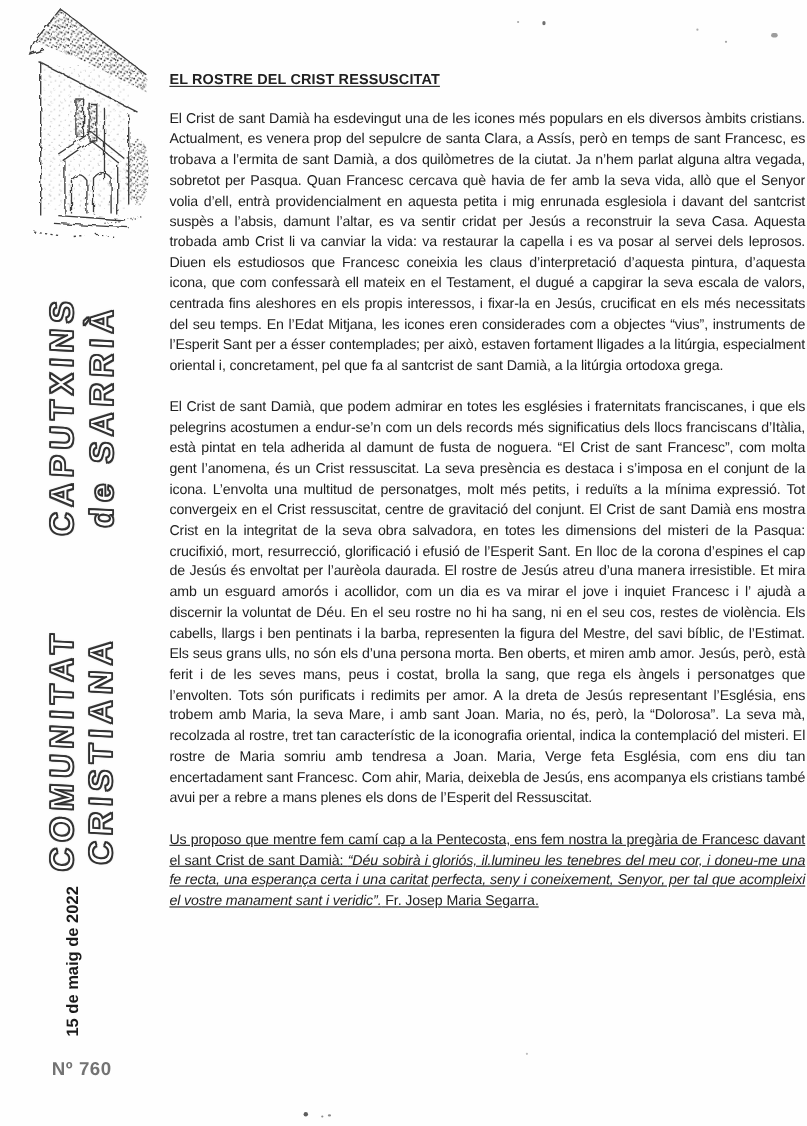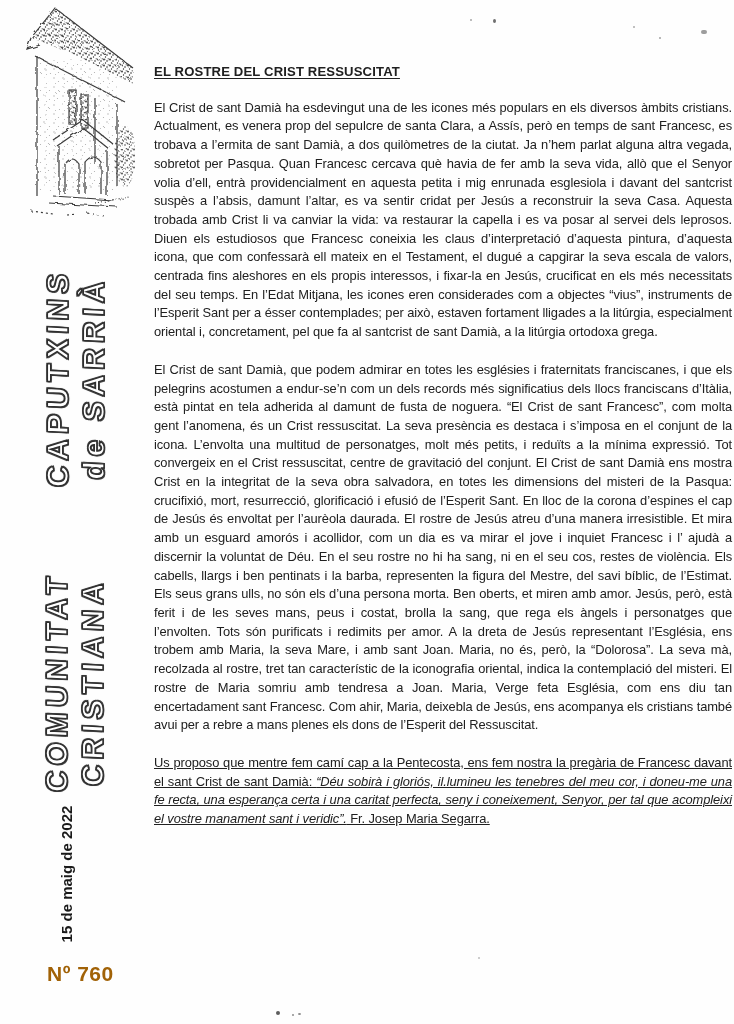--- a/index.html
+++ b/index.html
@@ -32,21 +32,21 @@
                 -1px 1px 0 #4a4a4a, 0 0 2px #777;
     transform:skewX(-3deg);
   }
   .vdate {
     position:absolute; left:-3px; top:860px; width:150px; height:28px;
     transform:rotate(-90deg); text-align:center;
     font-weight:bold; font-size:15px; color:#1a1a1a; white-space:nowrap;
   }
   .issue {
     position:absolute; left:47px; top:962px;
-    font-weight:bold; font-size:21px; color:#a16207; letter-spacing:0.5px;
+    font-weight:bold; font-size:17px; color:#737373; letter-spacing:0.5px;
   }
 
   
   .article {
     position:absolute; left:154px; top:63px; width:578px;
     font-size:12.9px; line-height:18.7px; letter-spacing:-0.1px;
     text-align:justify; color:#202020;
   }
   .article h1 {
     font-size:13.1px; line-height:18.7px; font-weight:bold; margin:0 0 17px 0;

